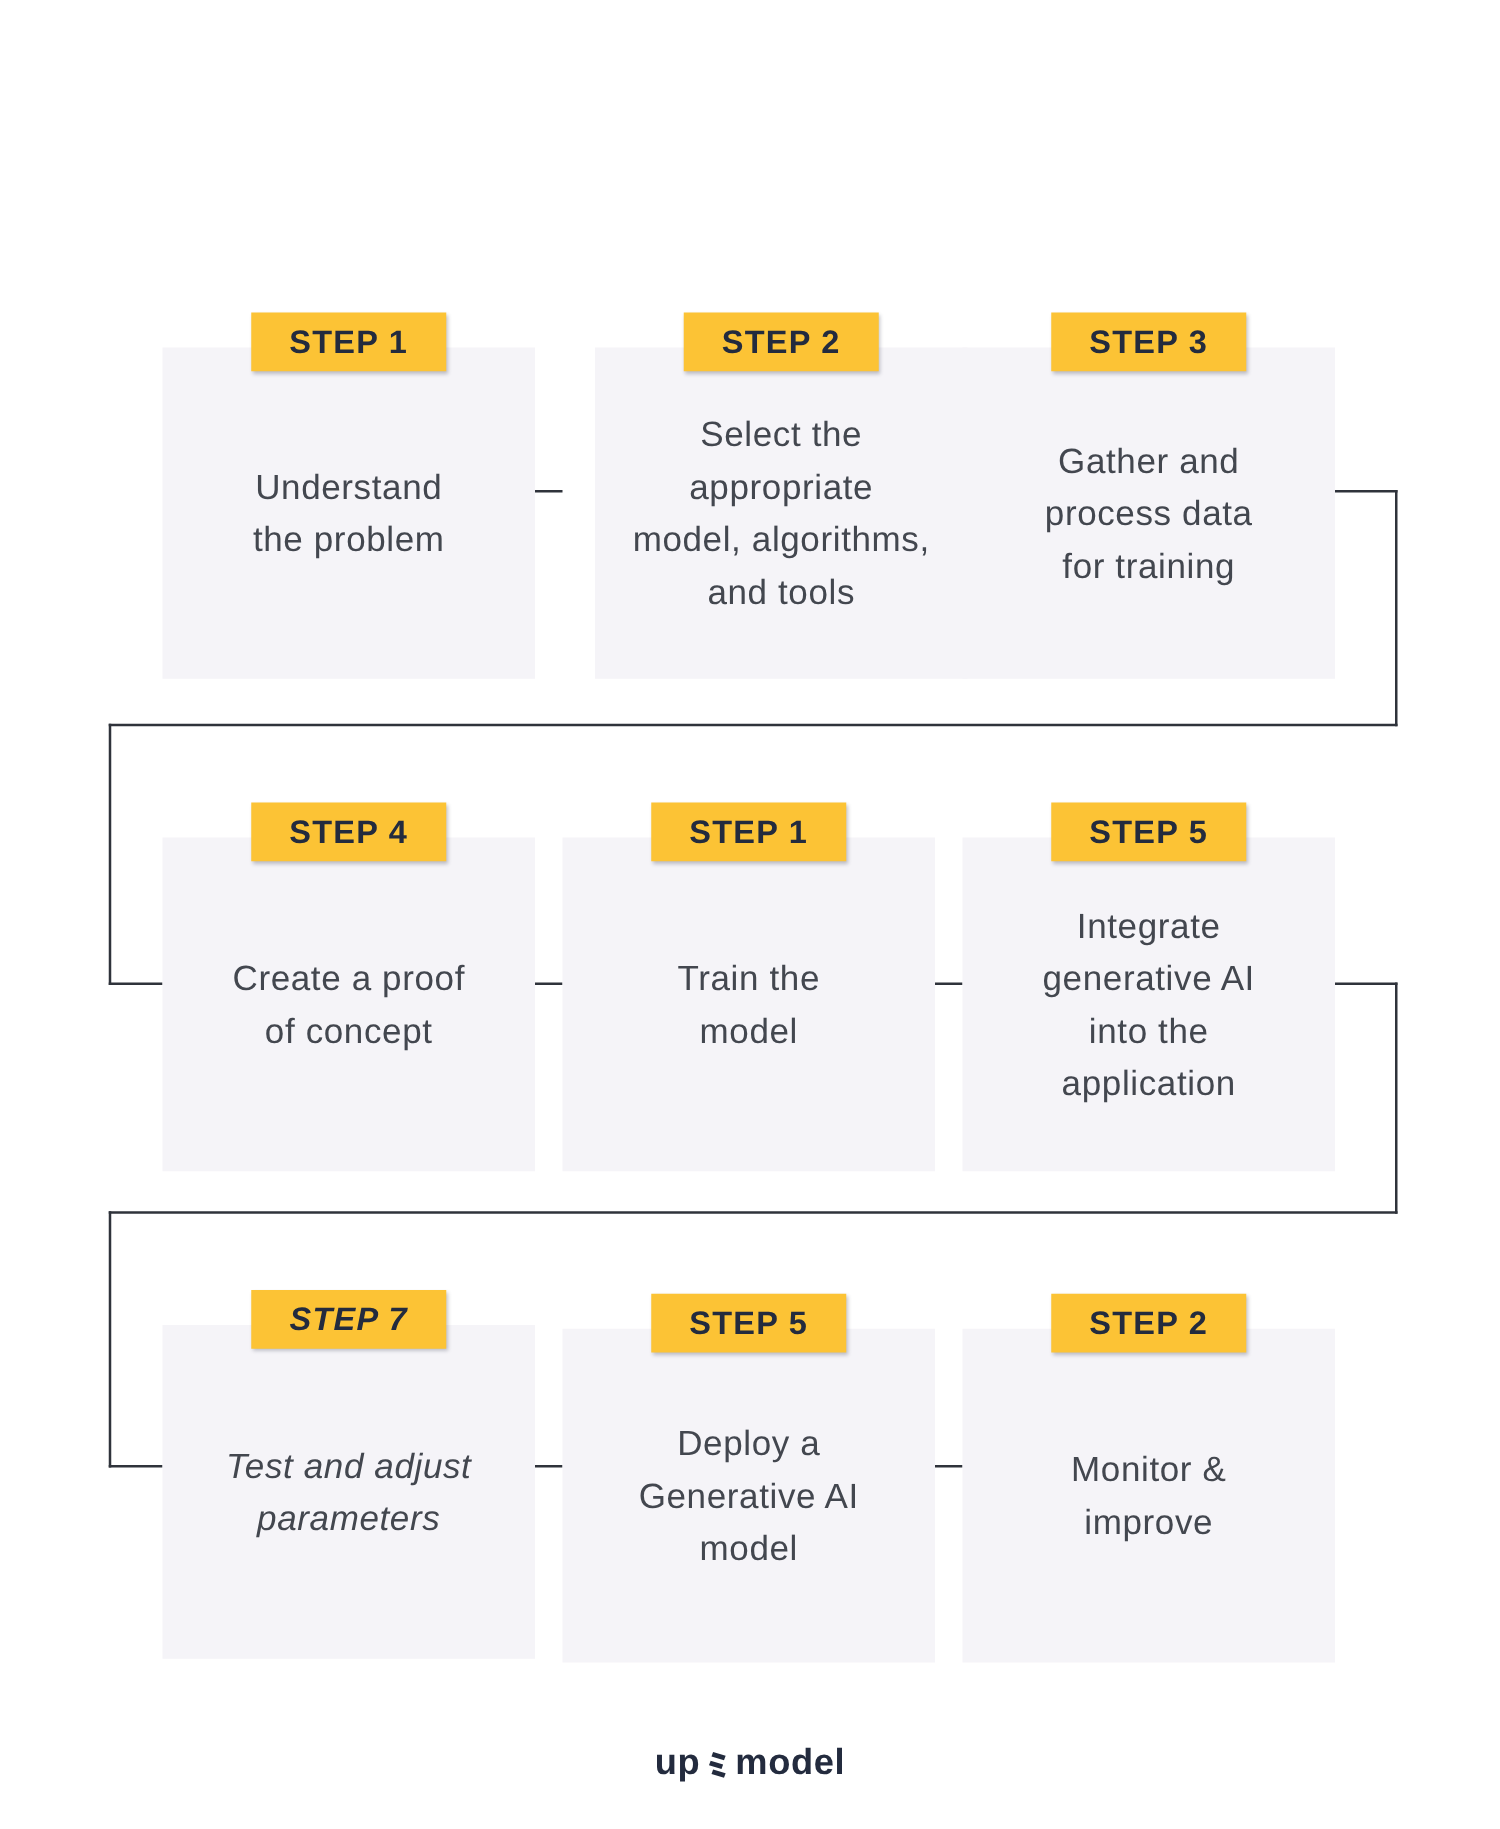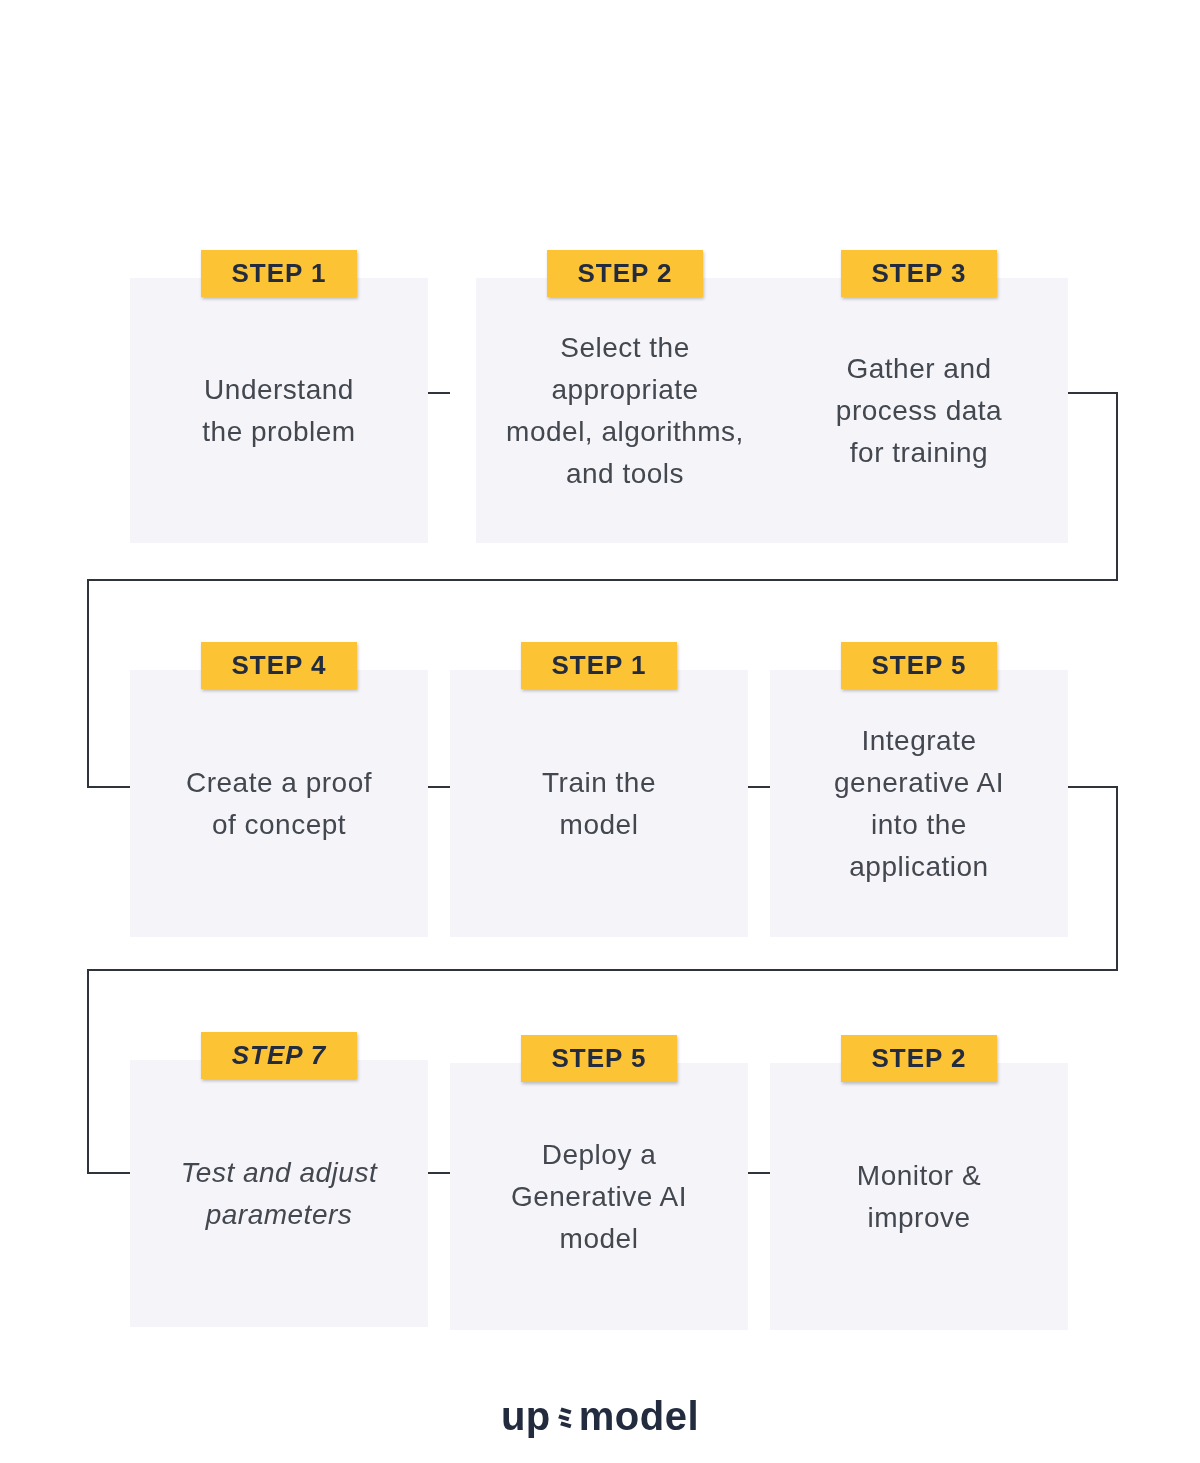--- a/index.html
+++ b/index.html
@@ -30,21 +30,21 @@
   .card-text {
     margin:0; padding:0 10px; text-align:center; white-space:pre-line;
     font-size:28px; line-height:42px; letter-spacing:0.5px;
     font-weight:400; color:var(--text);
   }
   .h { position:absolute; height:2px; background:var(--line); }
   .v { position:absolute; width:2px; background:var(--line); }
   .logo {
     position:absolute; top:1394px; left:0; width:1200px;
     display:flex; align-items:center; justify-content:center; gap:3px;
-    color:var(--ink); font-weight:700; font-size:40px; letter-spacing:0.5px;
+    color:var(--ink); font-weight:700; font-size:29px; letter-spacing:0.5px;
   }
   .logo-glyph { width:20px; height:26px; margin:2px 1px 0 1px; }
 </style>
 </head>
 <body>
 
 <div class="canvas">
 
 
   <div class="h" style="left:428px; top:392px; width:22px;"></div>

